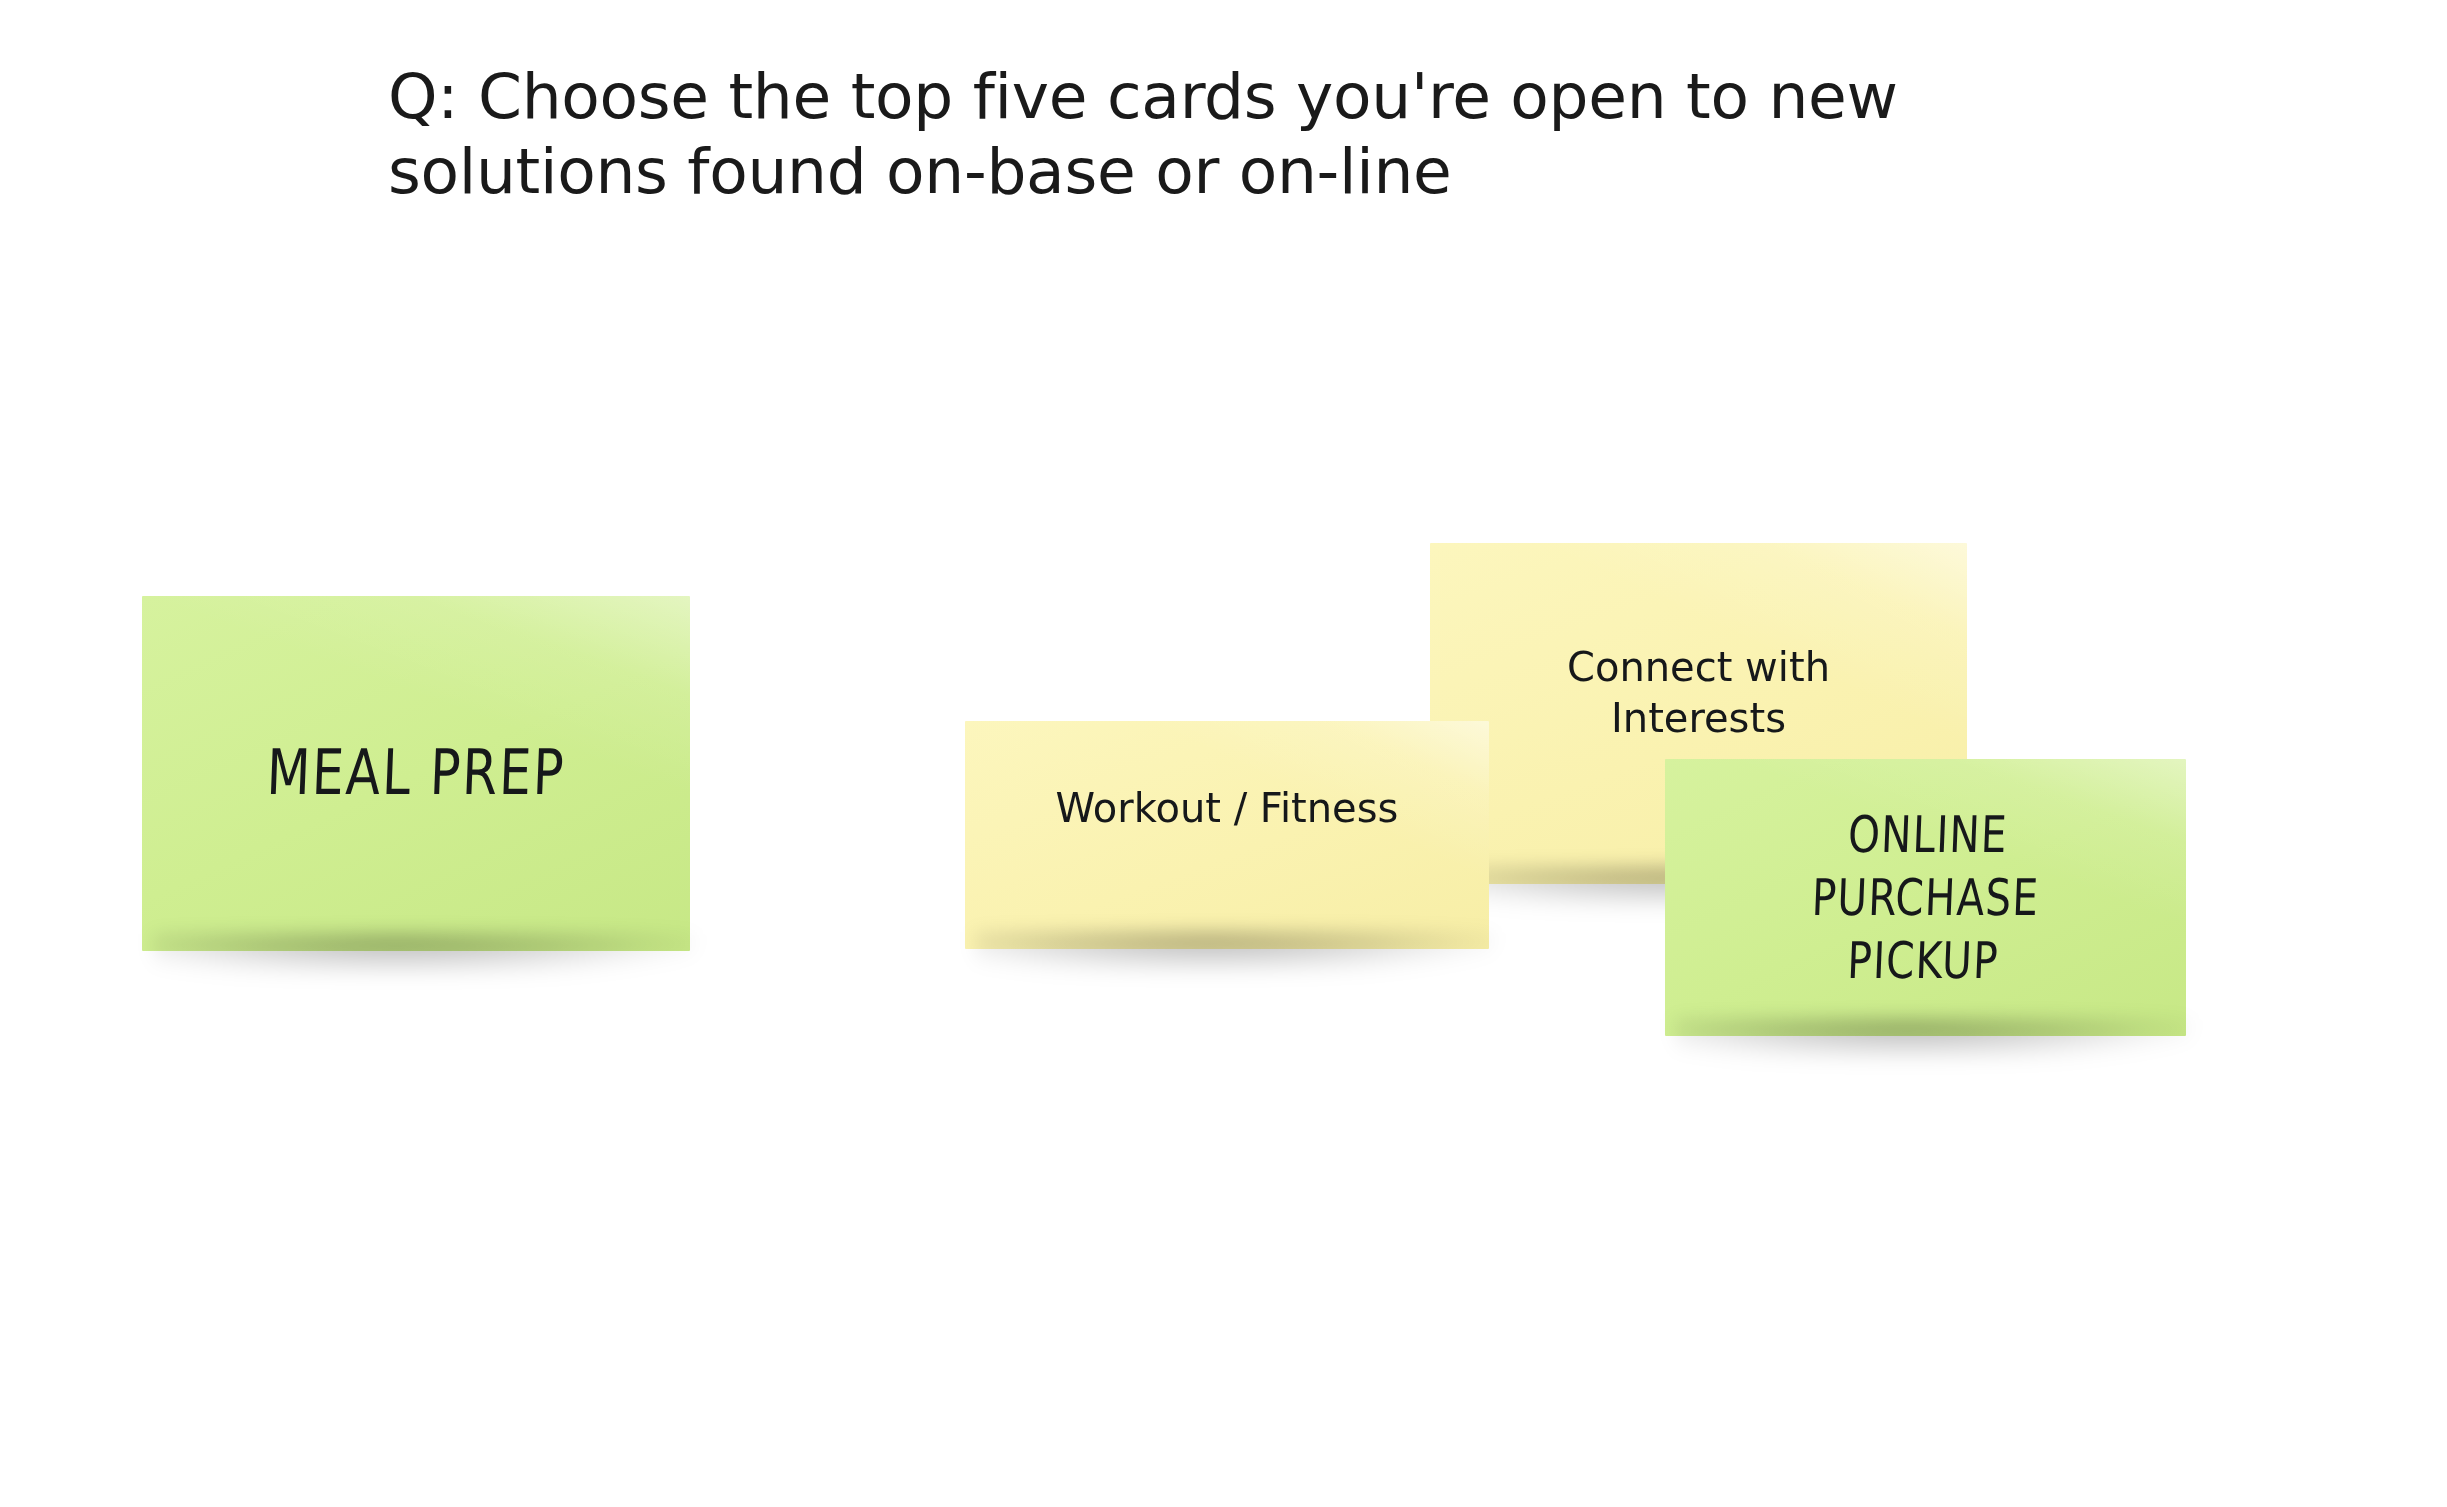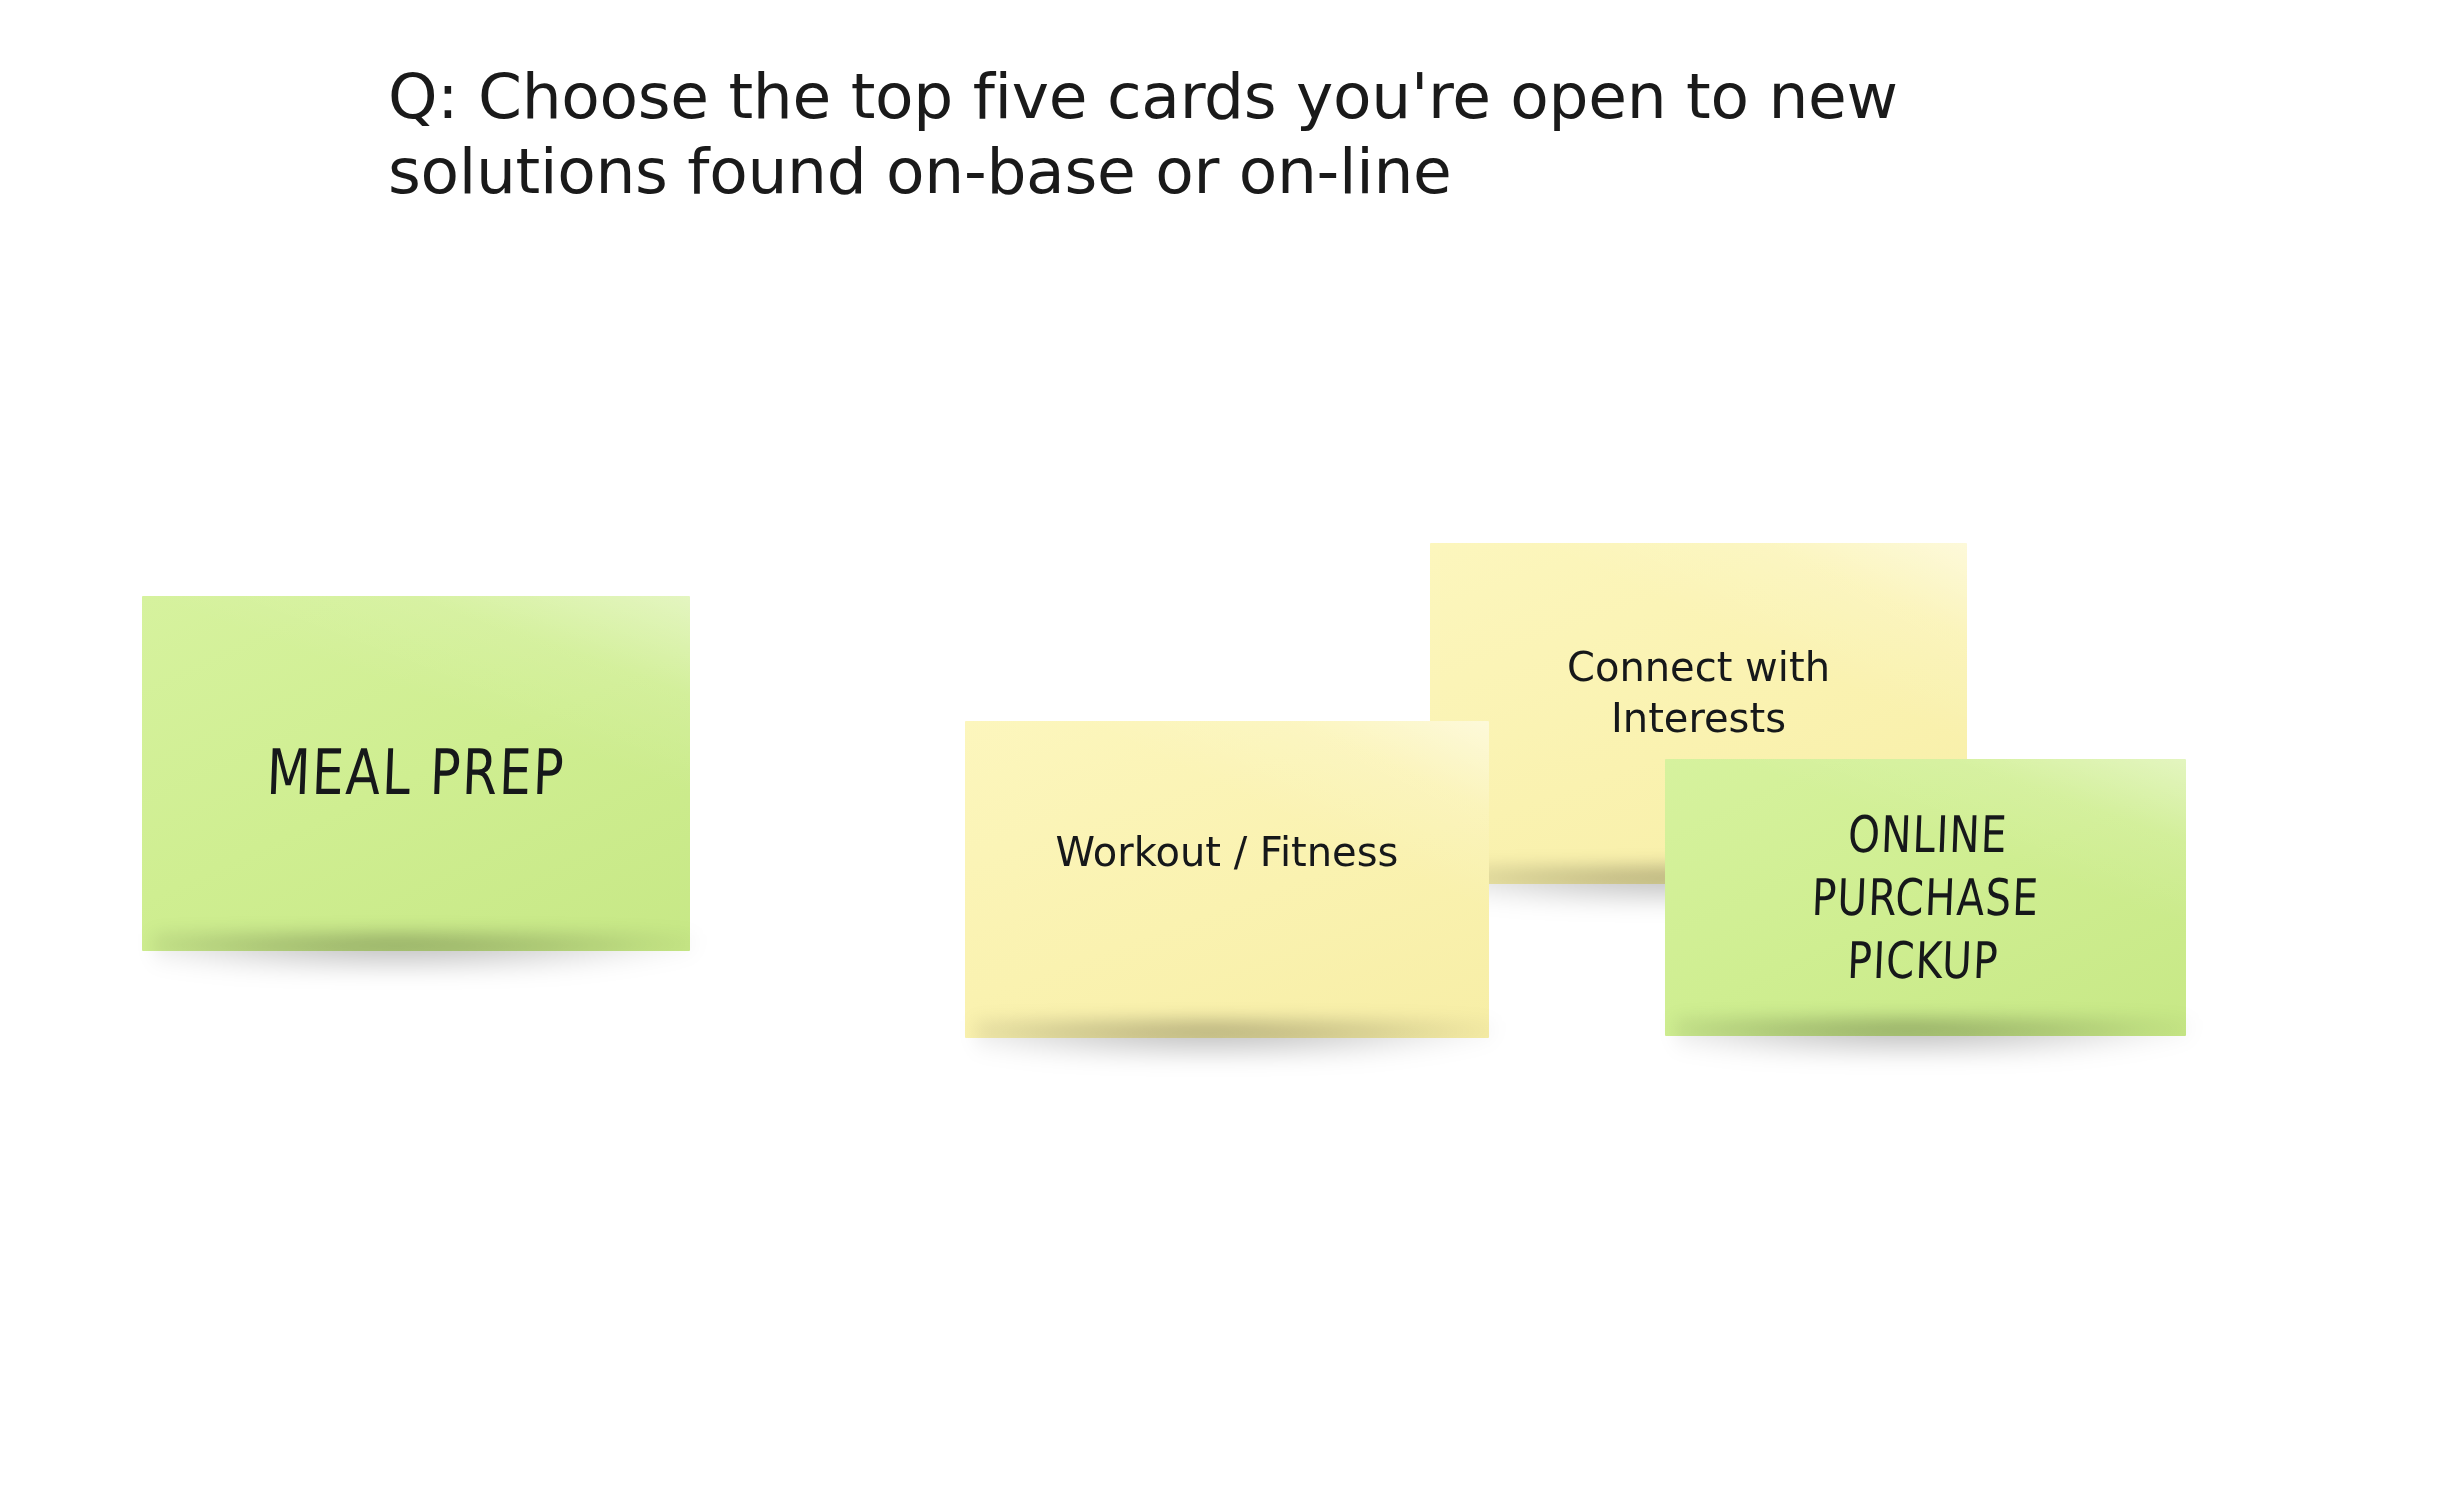--- a/index.html
+++ b/index.html
@@ -102,21 +102,21 @@
   
   .card.green .label {
     transform: skewX(-2.2deg) scaleY(1.12);
     display: block;
   }
 
   
   #card-meal-prep      { left: 142px;  top: 596px;  width: 548px; height: 355px; z-index: 1; }
   #card-child-care     { left: 690px;  top: 509px;  width: 530px; height: 288px; z-index: 2; }
   #card-connect        { left: 1430px; top: 543px;  width: 537px; height: 341px; z-index: 3; justify-content: flex-end; }
-  #card-workout        { left: 965px; top: 721px;  width: 524px; height: 317px; z-index: 4; }
+  #card-workout        { left: 965px; top: 721px;  width: 524px; height: 228px; z-index: 4; }
   #card-online-pickup  { left: 1665px; top: 759px;  width: 521px; height: 277px; z-index: 5; }
 
   #card-meal-prep     .label { font-size: 56px; letter-spacing: 1.9px; }
   #card-online-pickup .label { font-size: 45px; line-height: 1.24; letter-spacing: 1.2px; }
   #card-child-care    .label { transform: translateY(-17.3px); }
   #card-connect       .label { transform: translateY(-21px); }
   #card-workout       .label { transform: translateY(-27px); }
 </style>
 </head>
 <body>

